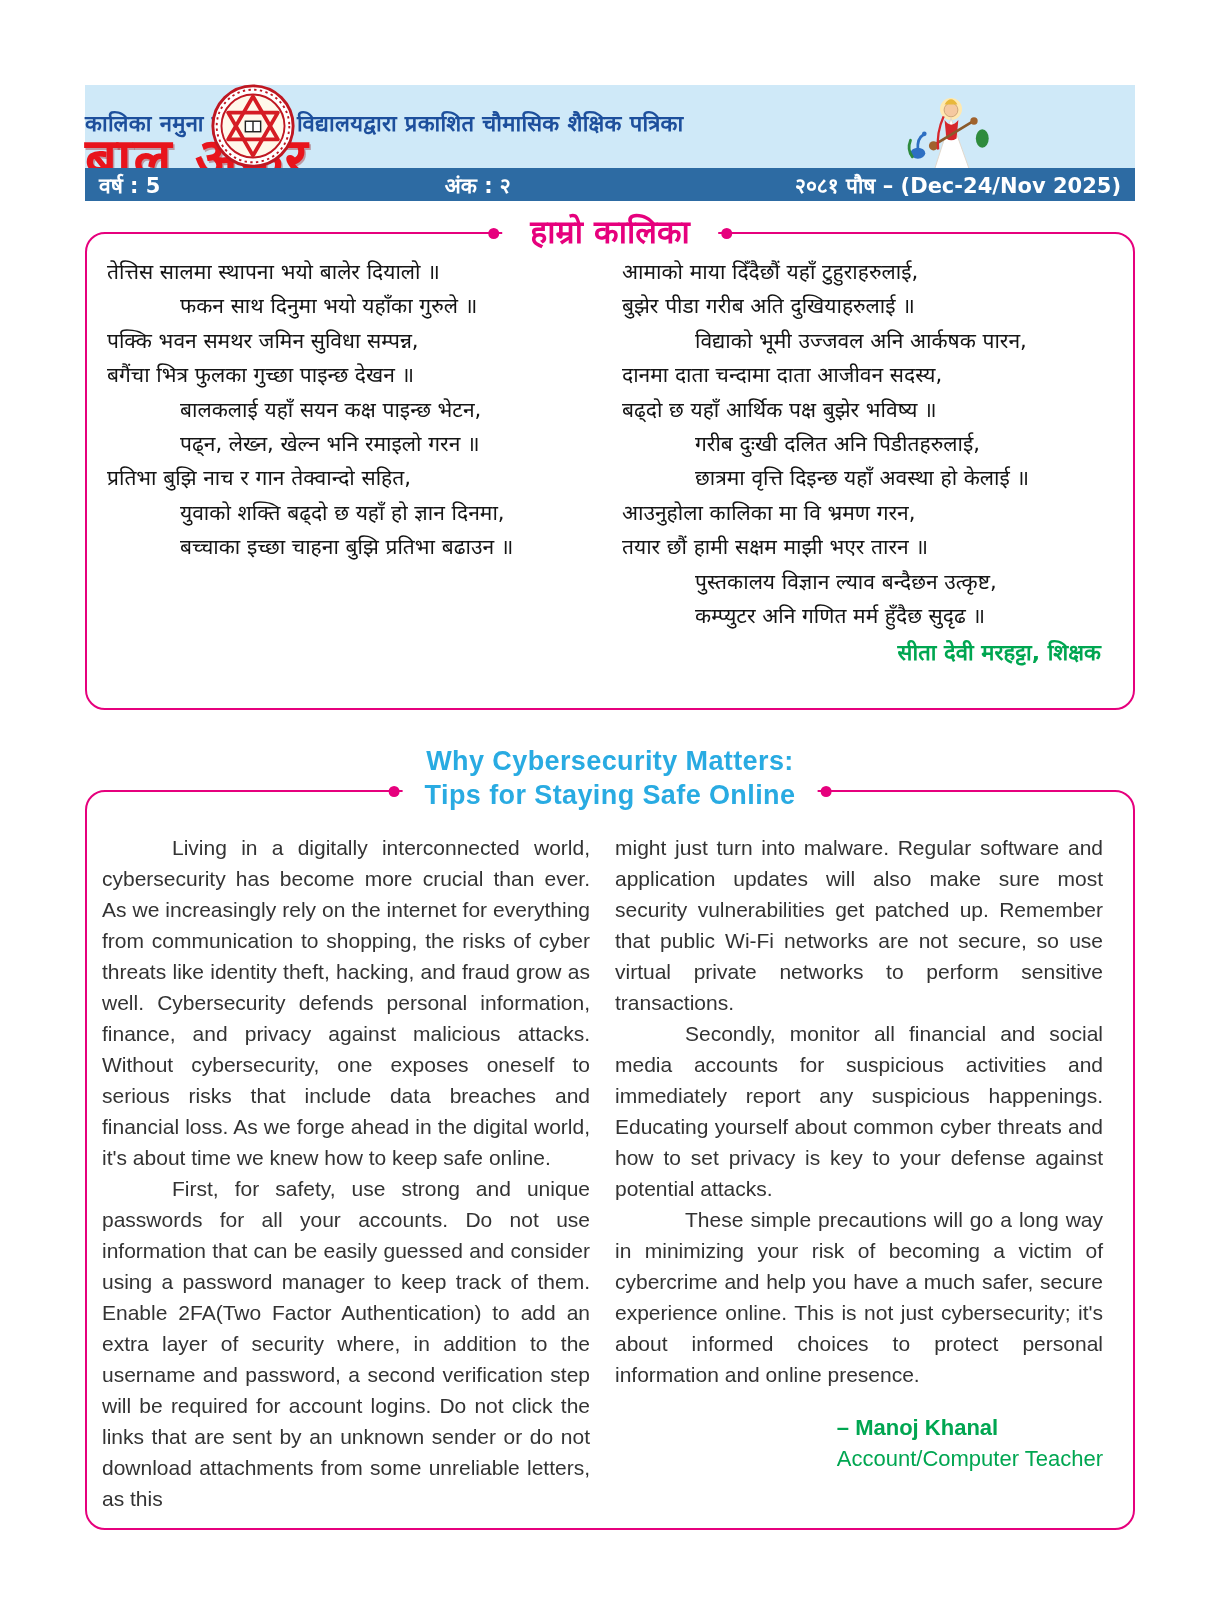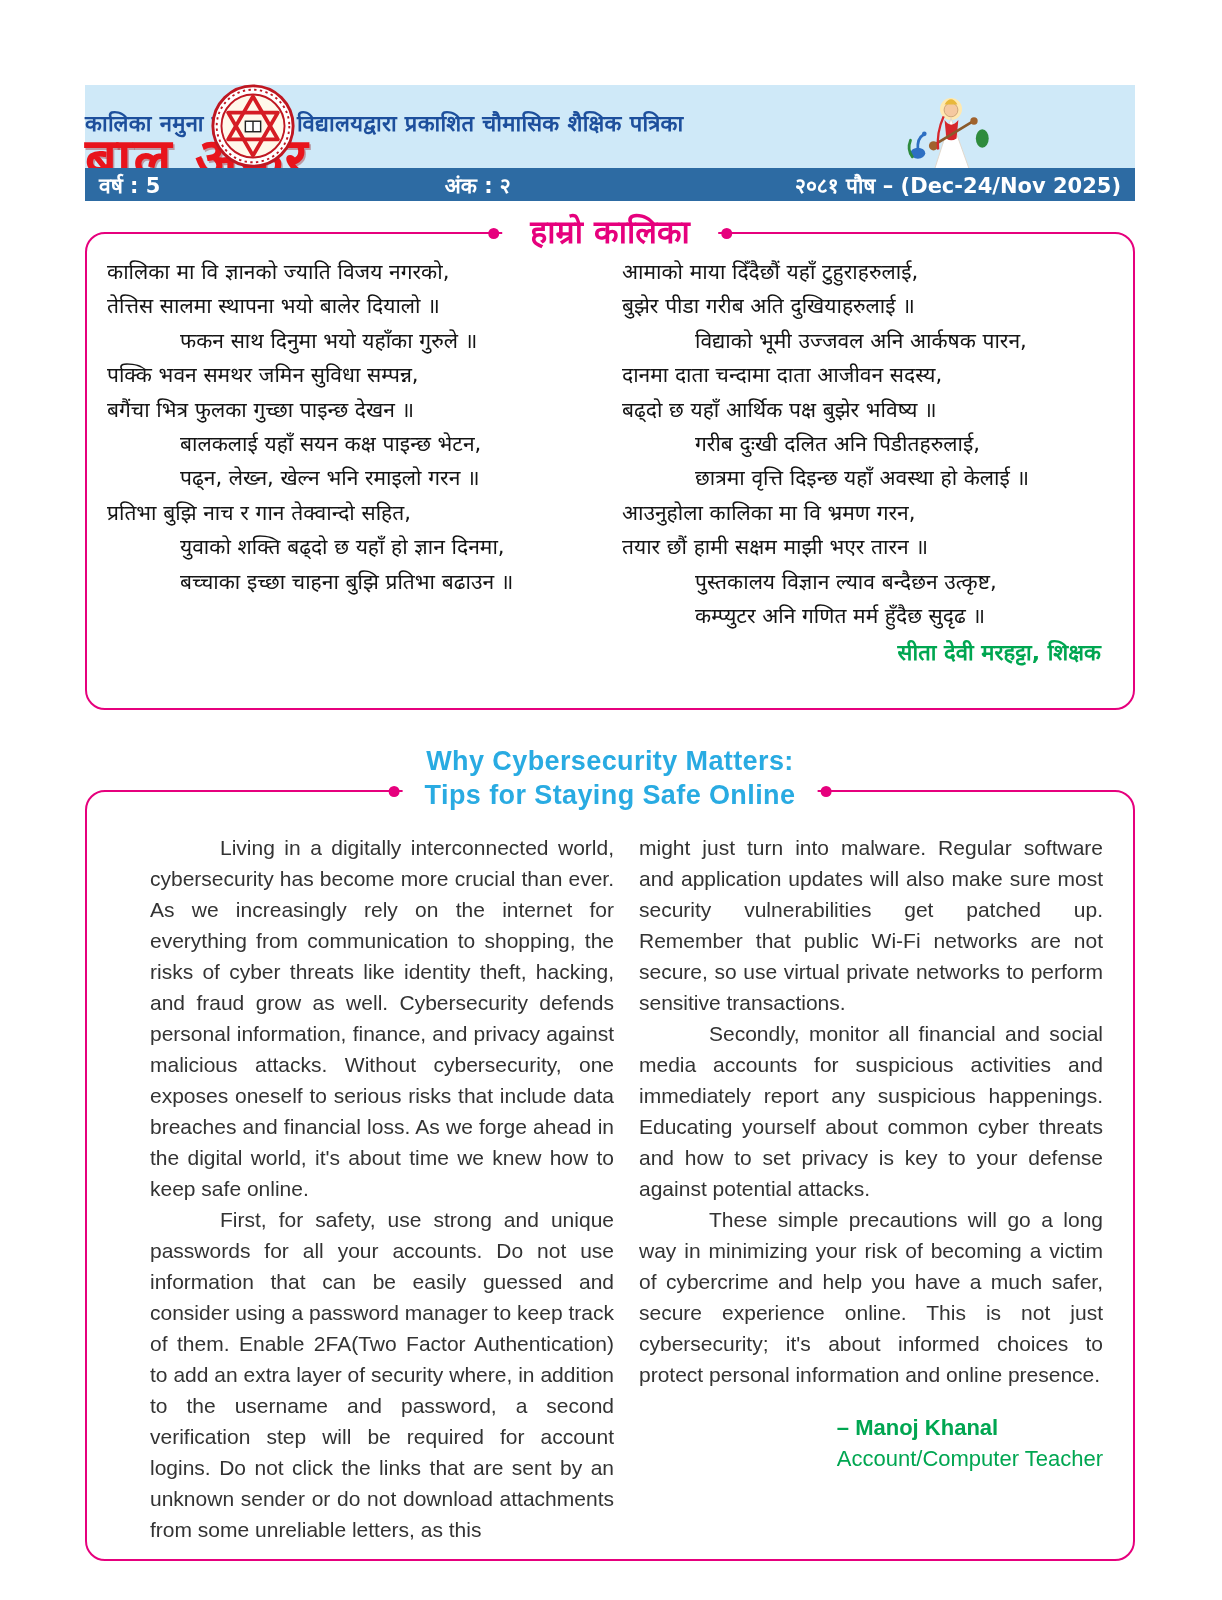--- a/index.html
+++ b/index.html
@@ -52,21 +52,21 @@
   .pline.ind{margin-left:73px;}
   .poem-author{text-align:right;padding:3px 32px 12px 0;font-size:22px;font-weight:bold;
     color:var(--green);}
 
   
   .article-box{top:790px;min-height:720px;}
   .article-title-wrap{top:-48px;padding:0 22px;}
   .article-title{font-family:"Liberation Sans",sans-serif;font-size:27px;font-weight:bold;
     color:var(--cyan);line-height:34px;letter-spacing:.4px;}
   .article-title-wrap::before,.article-title-wrap::after{top:42px;}
-  .article-cols{display:flex;gap:25px;padding:40px 30px 14px 15px;margin-left:48px;}
+  .article-cols{display:flex;gap:25px;padding:40px 30px 14px 15px;}
   .article-col{flex:1;min-width:0;}
   .para{font-family:"Liberation Sans",sans-serif;font-size:21px;line-height:31px;
     text-align:justify;color:var(--body-text);}
   .para.ind{text-indent:70px;}
   .article-author{margin-top:22px;width:fit-content;margin-left:auto;
     font-family:"Liberation Sans",sans-serif;color:var(--green);font-size:22px;
     line-height:31px;text-align:left;}
   .article-author .a-name{font-weight:bold;}
 </style>
 </head>
@@ -125,21 +125,20 @@
     <span>अंक : २</span>
     <span>२०८१ पौष – (Dec-24/Nov 2025)</span>
   </div>
 
   <div class="section-box poem-box">
     <div class="section-title-wrap poem-title-wrap">
       <div class="poem-title">हाम्रो कालिका</div>
     </div>
     <div class="poem-cols">
       <div class="poem-col-left">
-          <div class="pline">कालिका मा वि ज्ञानको ज्याति विजय नगरको,</div>
           <div class="pline">तेत्तिस सालमा स्थापना भयो बालेर दियालो ॥</div>
           <div class="pline ind">फकन साथ दिनुमा भयो यहाँका गुरुले ॥</div>
           <div class="pline">पक्कि भवन समथर जमिन सुविधा सम्पन्न,</div>
           <div class="pline">बगैंचा भित्र फुलका गुच्छा पाइन्छ देखन ॥</div>
           <div class="pline ind">बालकलाई यहाँ सयन कक्ष पाइन्छ भेटन,</div>
           <div class="pline ind">पढ्न, लेख्न, खेल्न भनि रमाइलो गरन ॥</div>
           <div class="pline">प्रतिभा बुझि नाच र गान तेक्वान्दो सहित,</div>
           <div class="pline ind">युवाको शक्ति बढ्दो छ यहाँ हो ज्ञान दिनमा,</div>
           <div class="pline ind">बच्चाका इच्छा चाहना बुझि प्रतिभा बढाउन ॥</div>
         </div>

